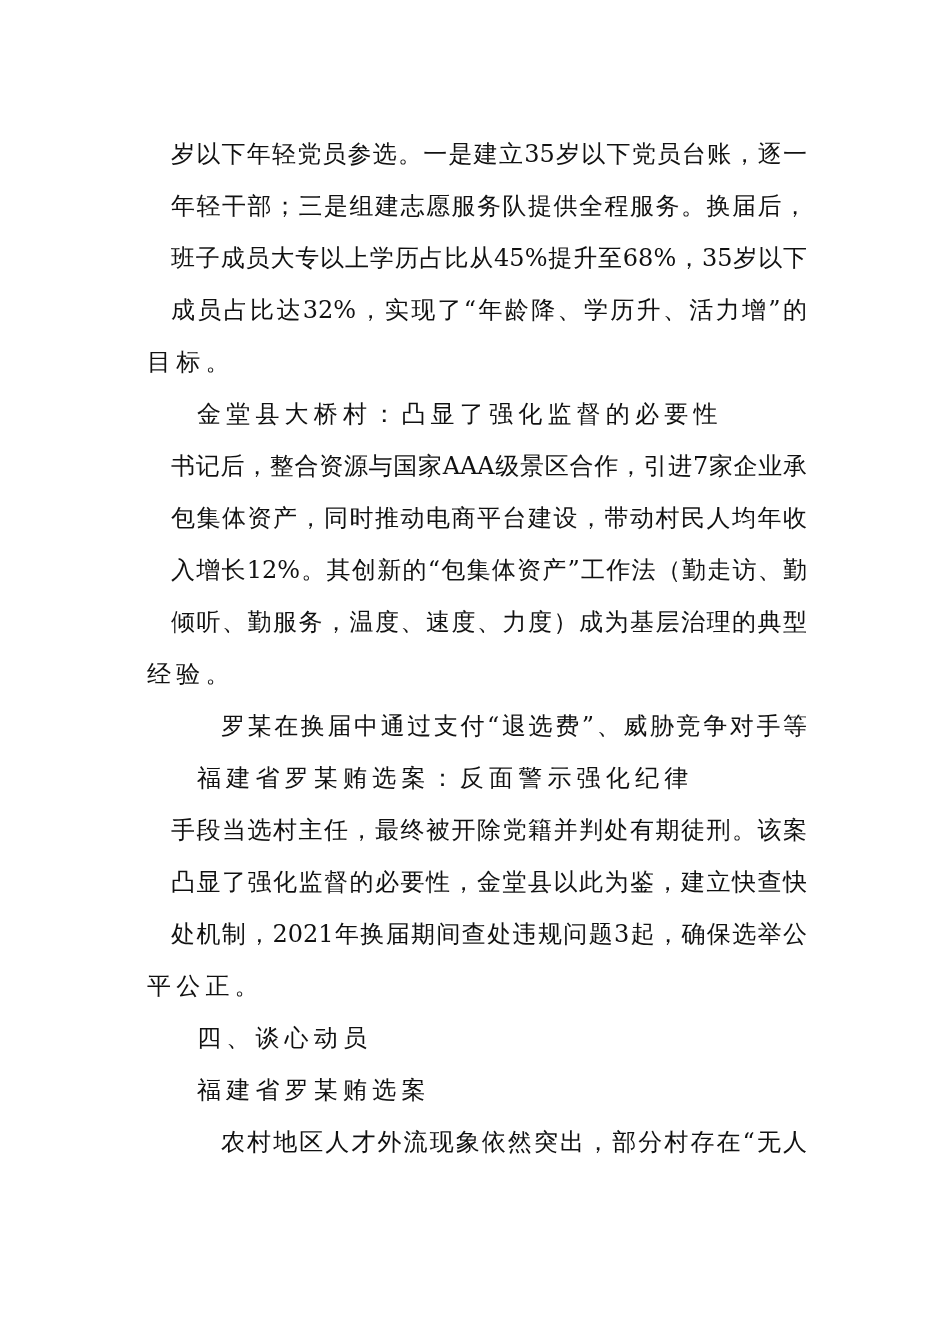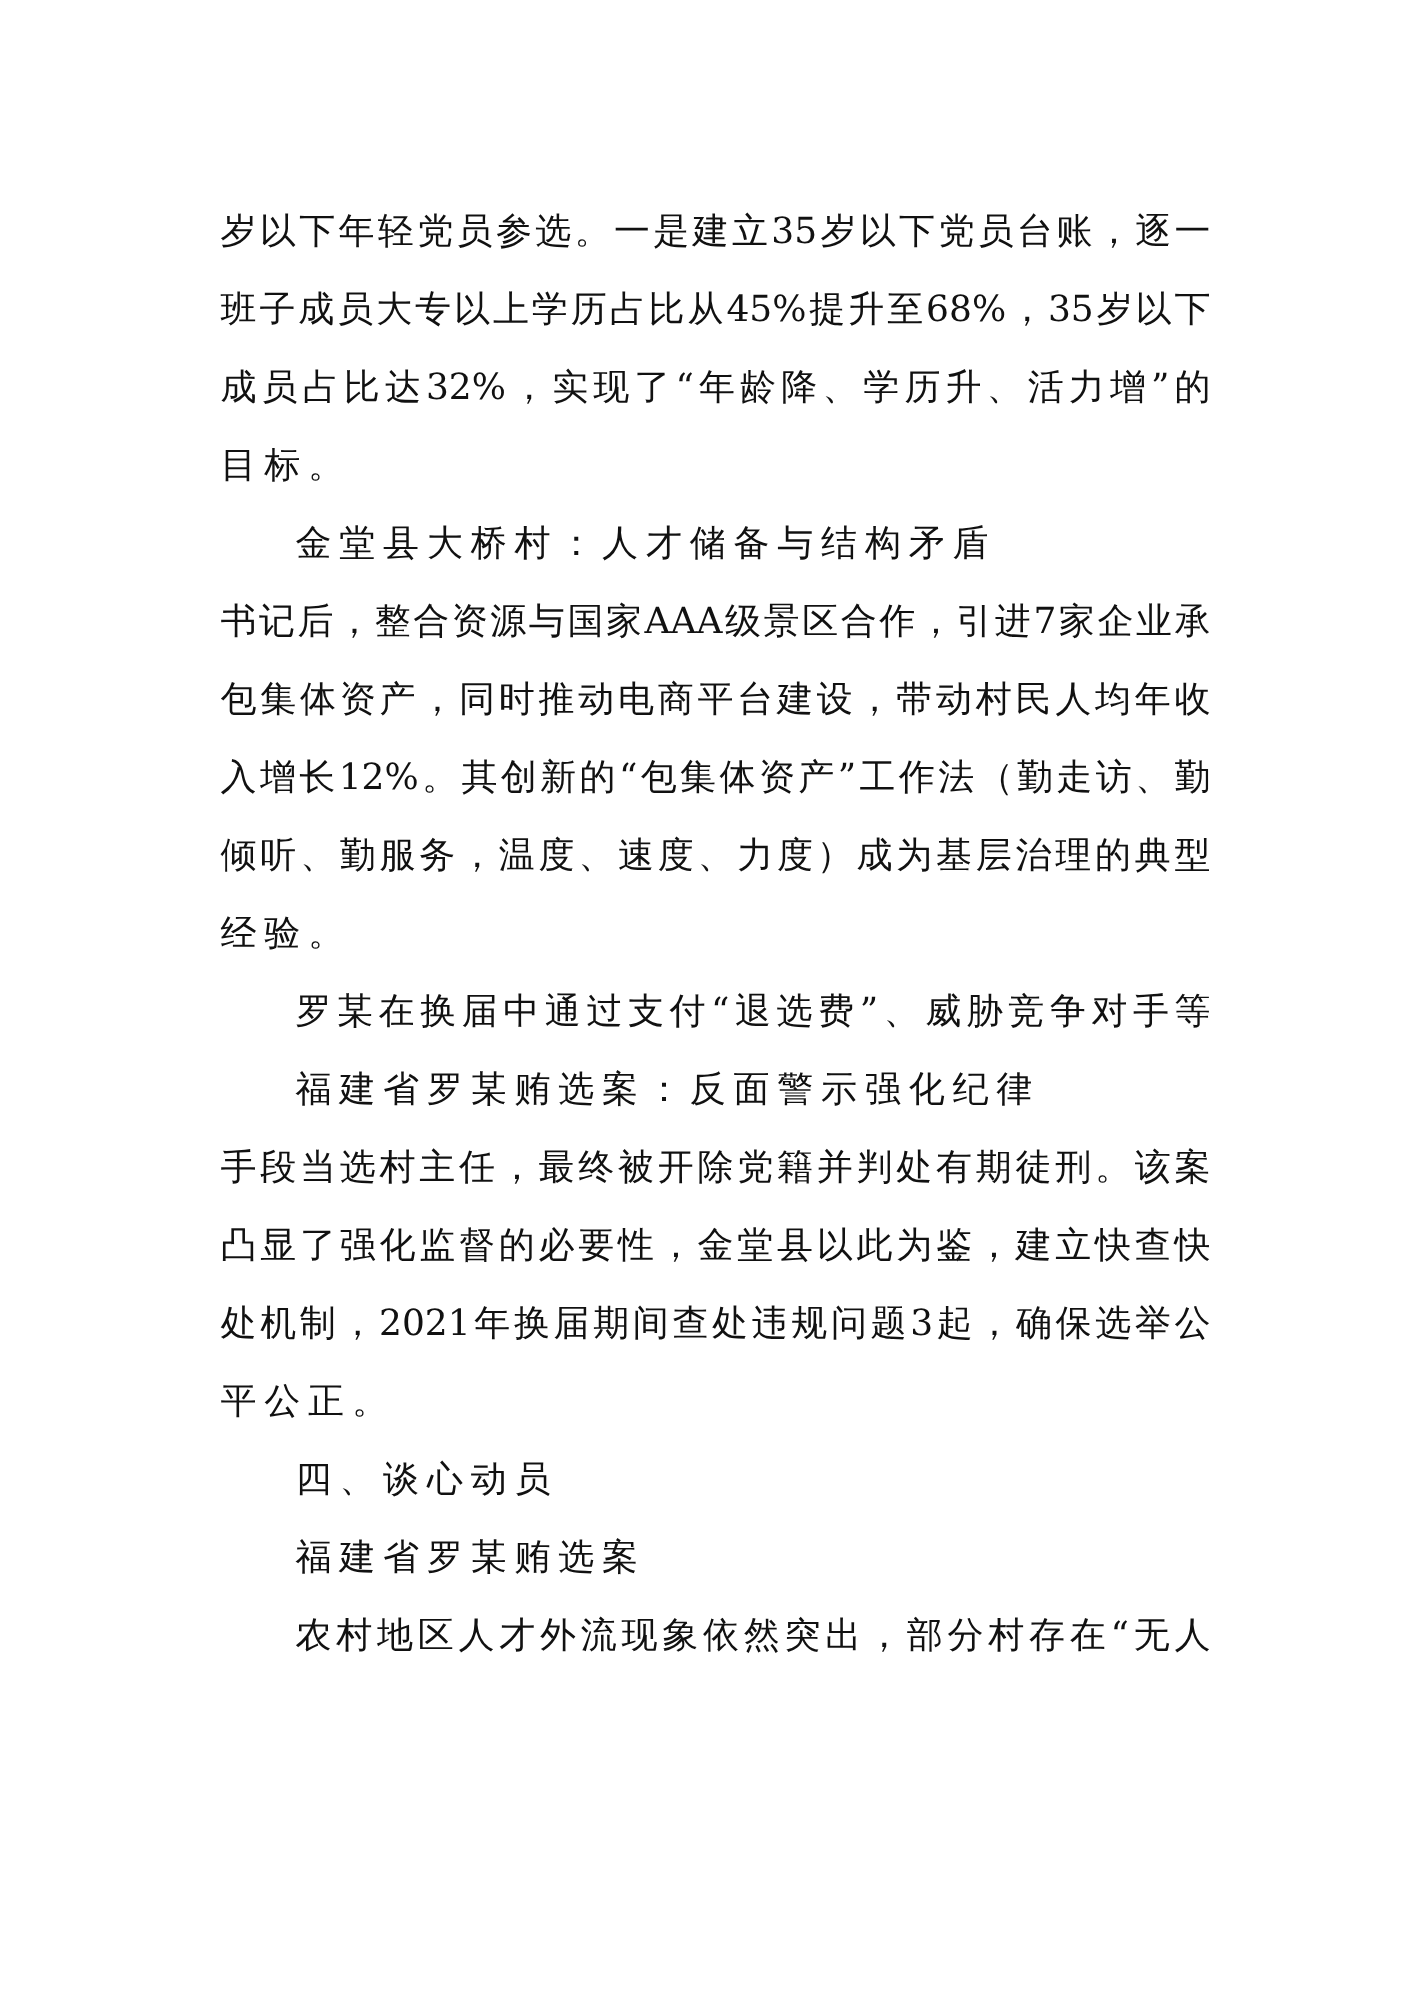--- a/index.html
+++ b/index.html
@@ -28,31 +28,33 @@
       white-space: nowrap;
       letter-spacing: 5.2px;
     }
     .line.indent {
       padding-left: 50px;
     }
     .line.just {
       text-align: justify;
       text-align-last: justify;
       letter-spacing: 0;
+      margin-left: 24px;
     }
   </style>
 </head>
 <body>
 
 <div class="page">
   <div class="line just">岁以下年轻党员参选。一是建立35岁以下党员台账，逐一</div>
+  <div class="line just">年轻干部；三是组建志愿服务队提供全程服务。换届后，</div>
   <div class="line just">班子成员大专以上学历占比从45%提升至68%，35岁以下</div>
   <div class="line just">成员占比达32%，实现了“年龄降、学历升、活力增”的</div>
   <div class="line">目标。</div>
-  <div class="line indent">金堂县大桥村：人才储备与结构矛盾</div>
+  <div class="line indent">金堂县大桥村：凸显了强化监督的必要性</div>
   <div class="line just">书记后，整合资源与国家AAA级景区合作，引进7家企业承</div>
   <div class="line just">包集体资产，同时推动电商平台建设，带动村民人均年收</div>
   <div class="line just">入增长12%。其创新的“包集体资产”工作法（勤走访、勤</div>
   <div class="line just">倾听、勤服务，温度、速度、力度）成为基层治理的典型</div>
   <div class="line">经验。</div>
   <div class="line indent just">罗某在换届中通过支付“退选费”、威胁竞争对手等</div>
   <div class="line indent">福建省罗某贿选案：反面警示强化纪律</div>
   <div class="line just">手段当选村主任，最终被开除党籍并判处有期徒刑。该案</div>
   <div class="line just">凸显了强化监督的必要性，金堂县以此为鉴，建立快查快</div>
   <div class="line just">处机制，2021年换届期间查处违规问题3起，确保选举公</div>

